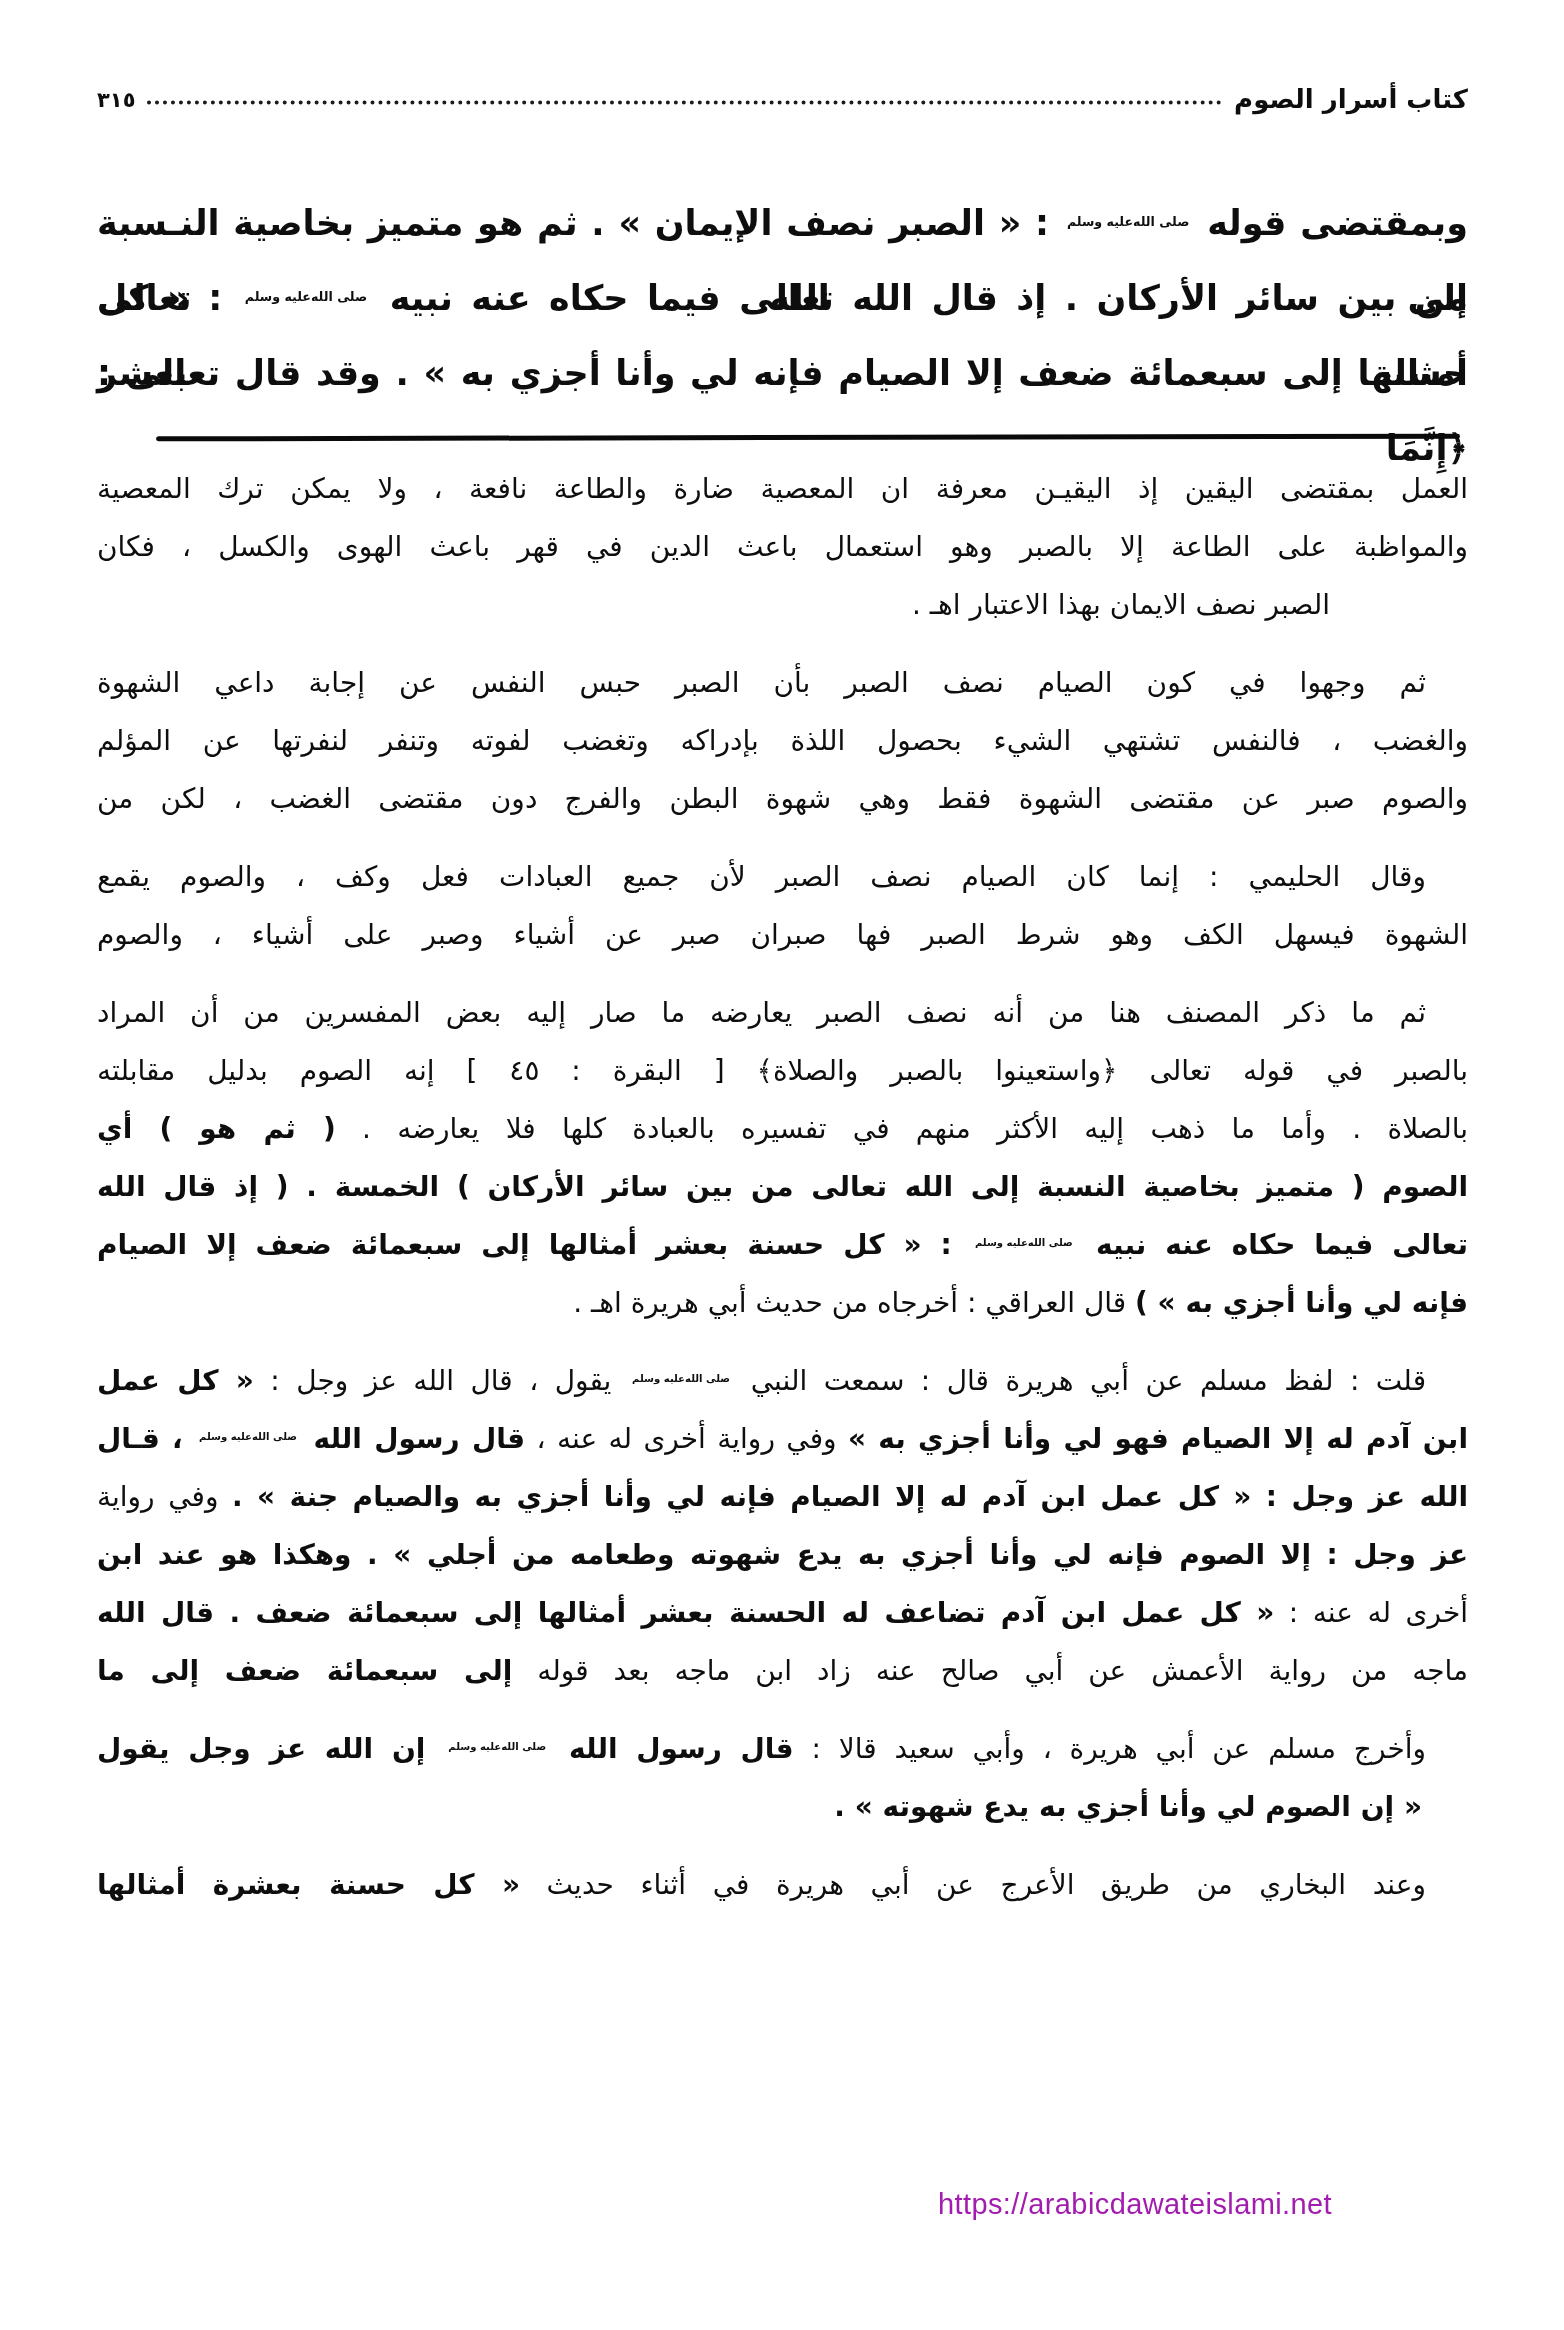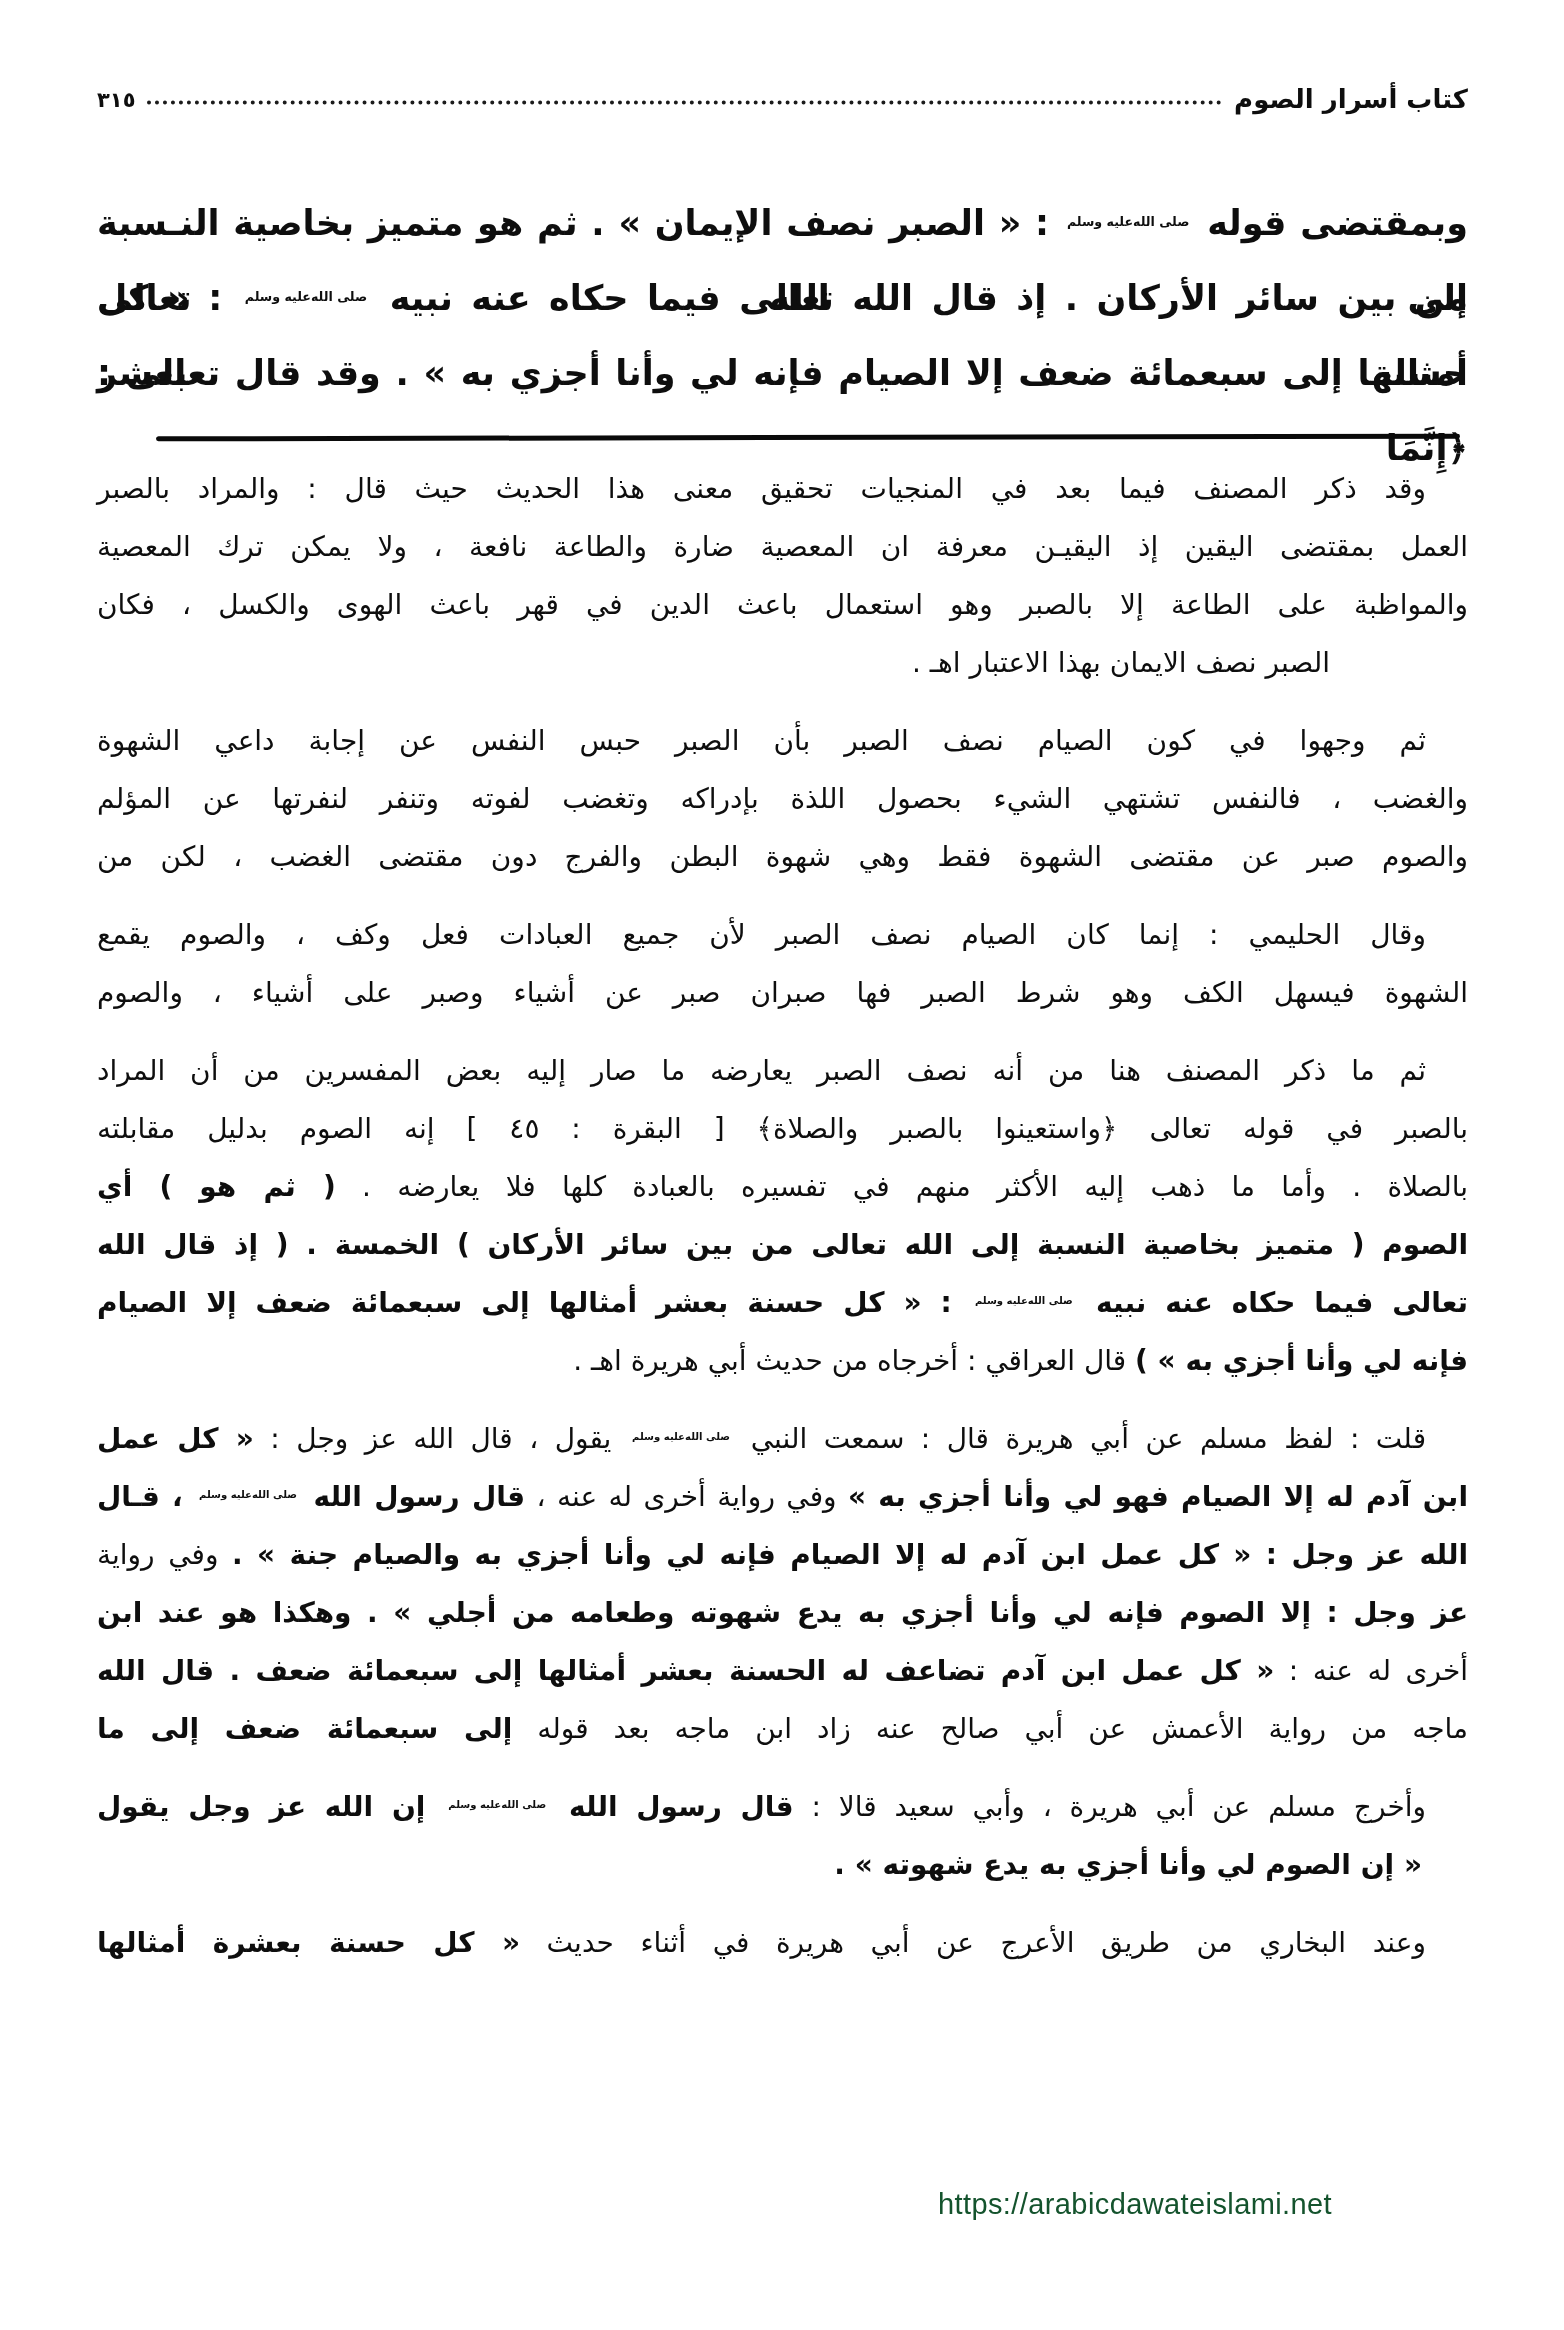--- a/index.html
+++ b/index.html
@@ -64,21 +64,21 @@
     margin:0 4.2px;
     transform:translateY(-3.4px);
   }
   
   .watermark{
     position:absolute;
     left:938px;top:2188px;
     direction:ltr;
     font-family:"Liberation Sans",sans-serif;
     font-size:29px;
-    color:#14532d;
+    color:#a21caf;
     letter-spacing:0.4px;
   }
 </style>
 </head>
 <body>
 
 <div class="page">
 
   <div class="hdr">
     <span class="hdr-title">كتاب أسرار الصوم</span>
@@ -93,21 +93,20 @@
               <span>عليه وسلم</span>
             </span> : « الصبر نصف الإيمان » . ثم هو متميز بخاصية النـسبة إلى الله تعالى</span></div>
         <div class="line"><span class="seg">من بين سائر الأركان . إذ قال الله تعالى فيما حكاه عنه نبيه <span class="saw">
               <span>صلى الله</span>
               <span>عليه وسلم</span>
             </span> : « كل حسنة بعشر</span></div>
         <div class="line"><span class="seg">أمثالها إلى سبعمائة ضعف إلا الصيام فإنه لي وأنا أجزي به » . وقد قال تعالى : ﴿إِنَّمَا</span></div>
       </div>
       <div class="rule"></div>
       <div class="para para-comm">
-        <div class="line" style="padding-right: 42px;"><span class="seg">وقد ذكر المصنف فيما بعد في المنجيات تحقيق معنى هذا الحديث حيث قال : والمراد بالصبر</span></div>
         <div class="line"><span class="seg">العمل بمقتضى اليقين إذ اليقيـن معرفة ان المعصية ضارة والطاعة نافعة ، ولا يمكن ترك المعصية</span></div>
         <div class="line"><span class="seg">والمواظبة على الطاعة إلا بالصبر وهو استعمال باعث الدين في قهر باعث الهوى والكسل ، فكان</span></div>
         <div class="line endline" style="padding-right: 138px;"><span class="seg">الصبر نصف الايمان بهذا الاعتبار اهـ .</span></div>
       </div>
       <div class="para para-comm">
         <div class="line" style="padding-right: 42px;"><span class="seg">ثم وجهوا في كون الصيام نصف الصبر بأن الصبر حبس النفس عن إجابة داعي الشهوة</span></div>
         <div class="line"><span class="seg">والغضب ، فالنفس تشتهي الشيء بحصول اللذة بإدراكه وتغضب لفوته وتنفر لنفرتها عن المؤلم</span></div>
         <div class="line"><span class="seg">والصوم صبر عن مقتضى الشهوة فقط وهي شهوة البطن والفرج دون مقتضى الغضب ، لكن من</span></div>
       </div>
       <div class="para para-comm">

